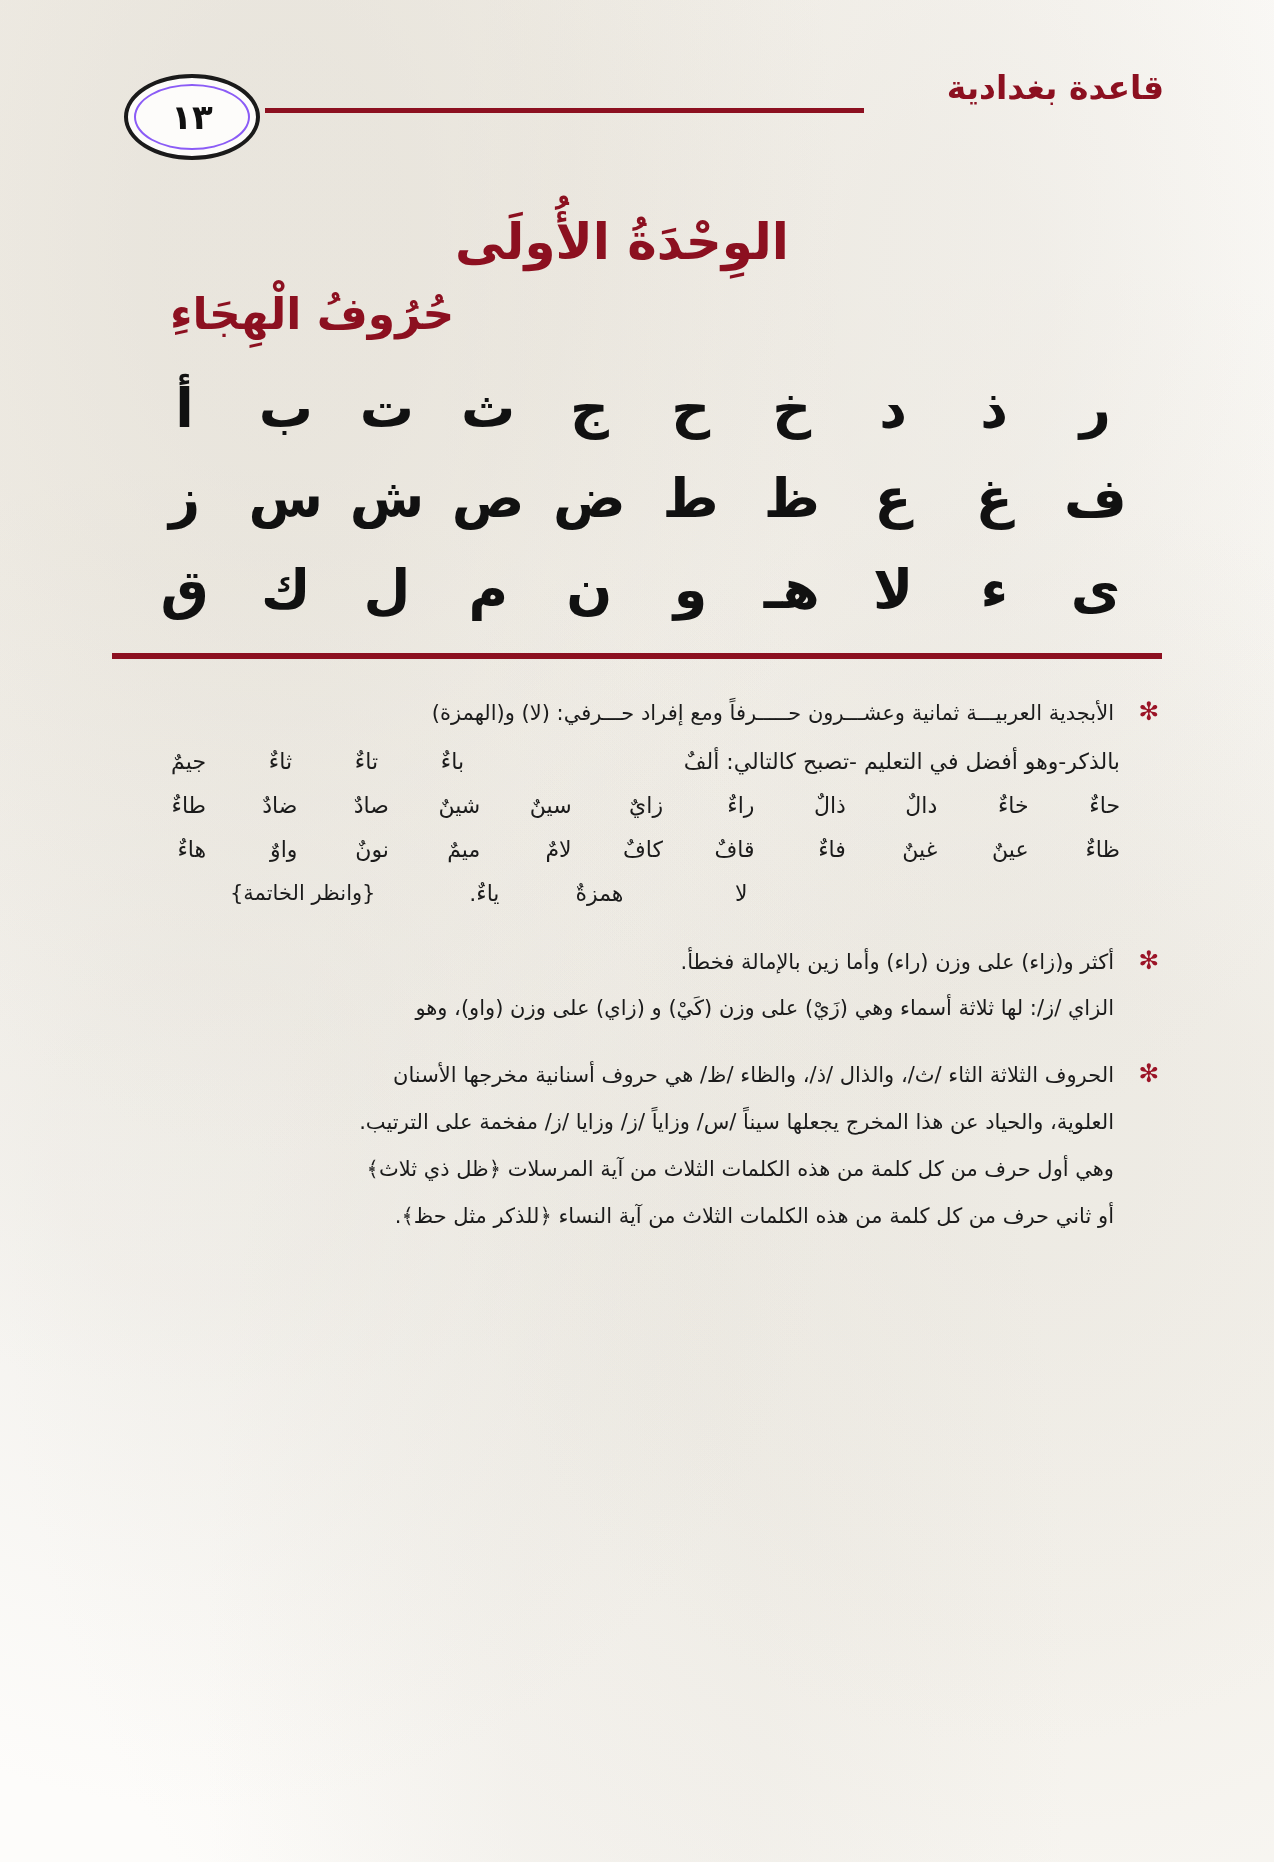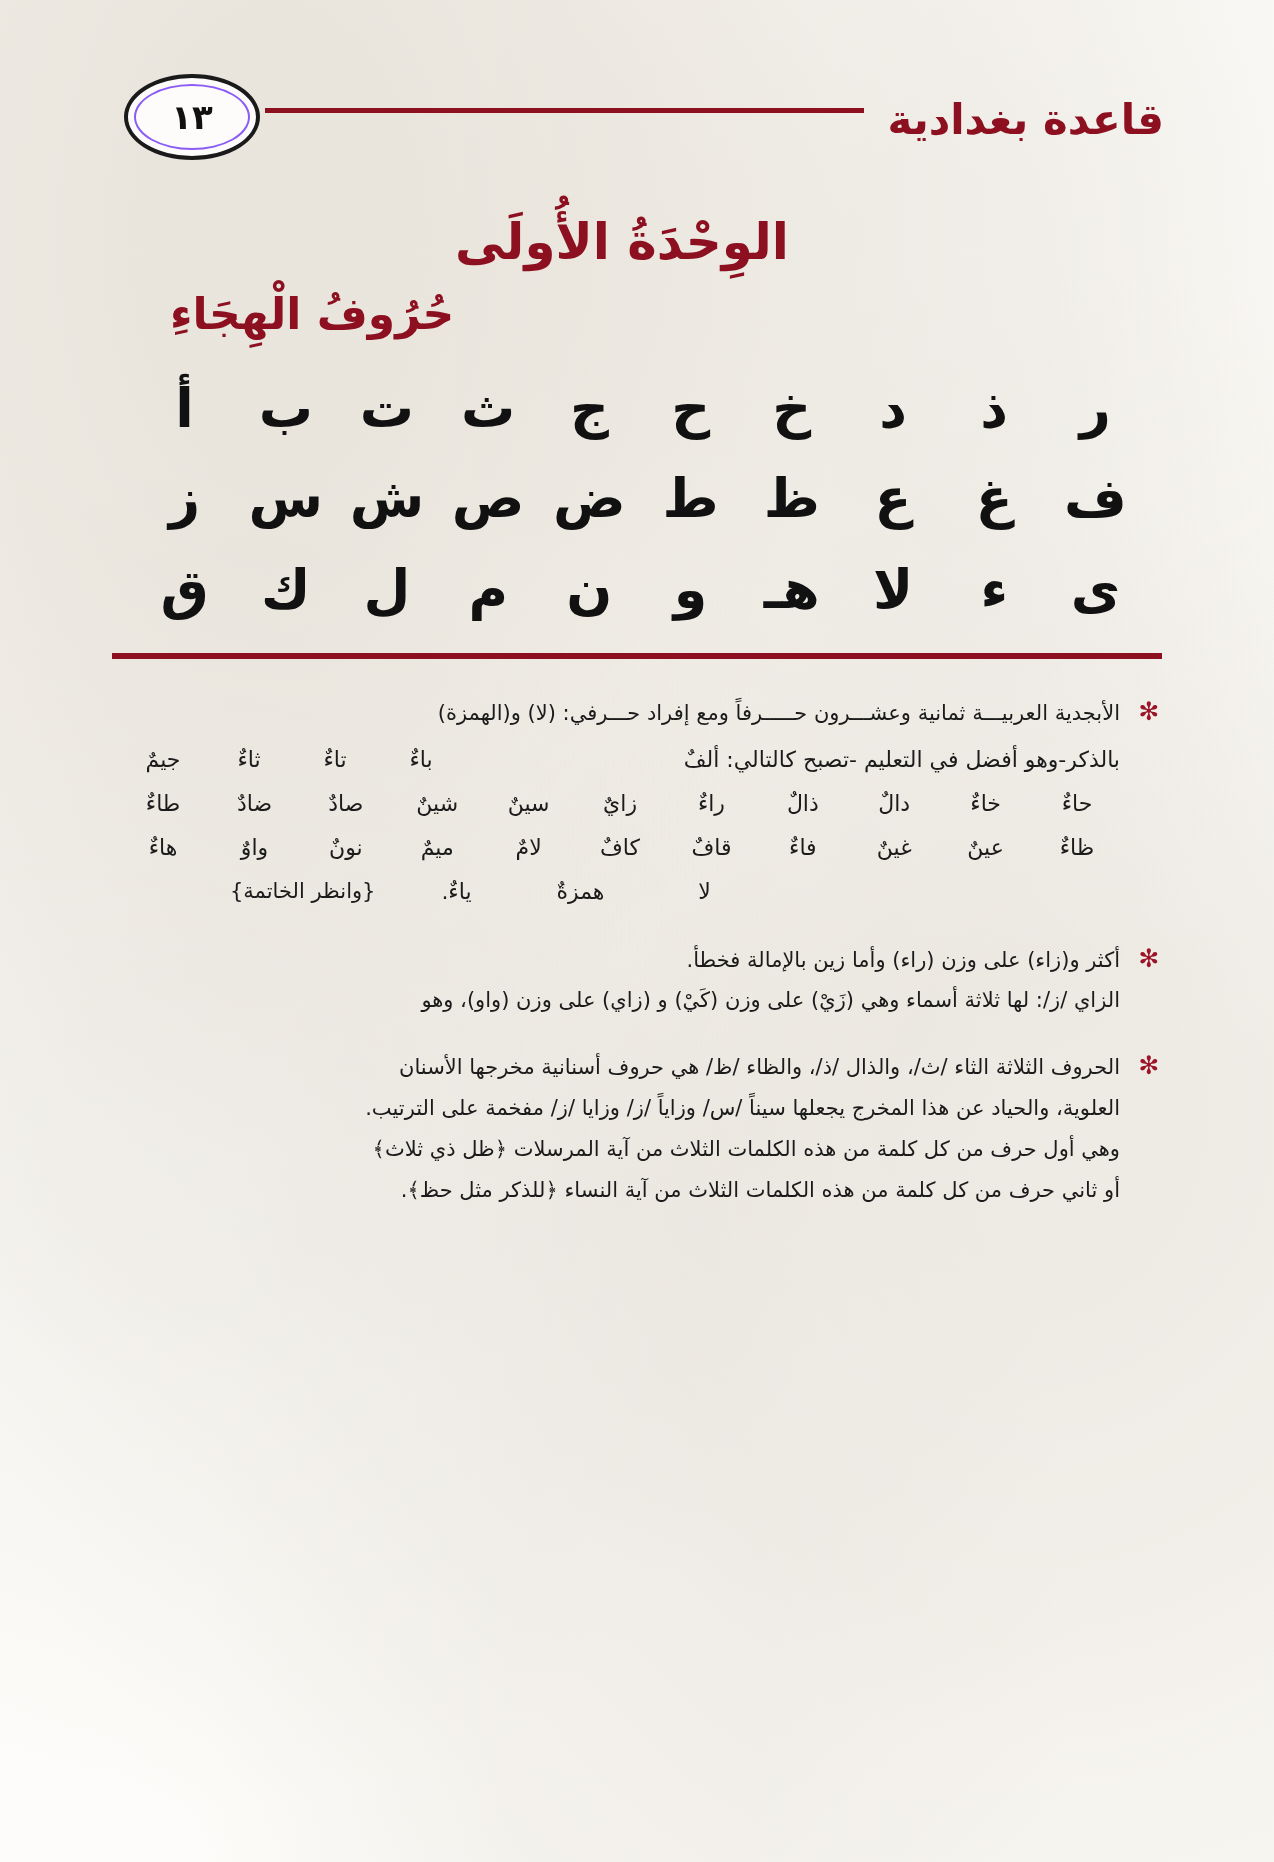--- a/index.html
+++ b/index.html
@@ -42,23 +42,23 @@
     bottom: 40px;
   }
   
   .header {
     position: relative;
     height: 110px;
   }
   .header-title {
     position: absolute;
     right: 0;
-    top: 35px;
+    top: 8px;
     font-family: "DejaVu Sans", sans-serif;
-    font-size: 42px;
+    font-size: 33px;
     font-weight: bold;
     color: #8c1020;
     letter-spacing: 0px;
   }
   .header-rule {
     position: absolute;
     right: 300px;
     left: 155px;
     top: 48px;
     height: 5px;
@@ -156,39 +156,38 @@
     right: 2px;
     top: 6px;
     width: 26px;
     height: 26px;
     color: #9b1427;
     font-size: 25px;
     line-height: 26px;
     text-align: center;
   }
   .note p {
-    margin: 0;
+    margin: 6px;
   }
   
   .letter-names {
     margin-top: 4px;
   }
   .names-row {
     display: flex;
     flex-direction: row;
     justify-content: space-between;
     font-size: 22px;
     line-height: 2.0;
     padding-left: 10px;
     padding-right: 0px;
   }
   .names-row .nm {
     flex: 0 0 auto;
     min-width: 86px;
-    text-align: center;
   }
   .names-row.row-first {
     justify-content: flex-start;
     gap: 0;
   }
   .names-row.row-first .lead {
     flex: 1 1 auto;
     text-align: right;
     min-width: 0;
   }

